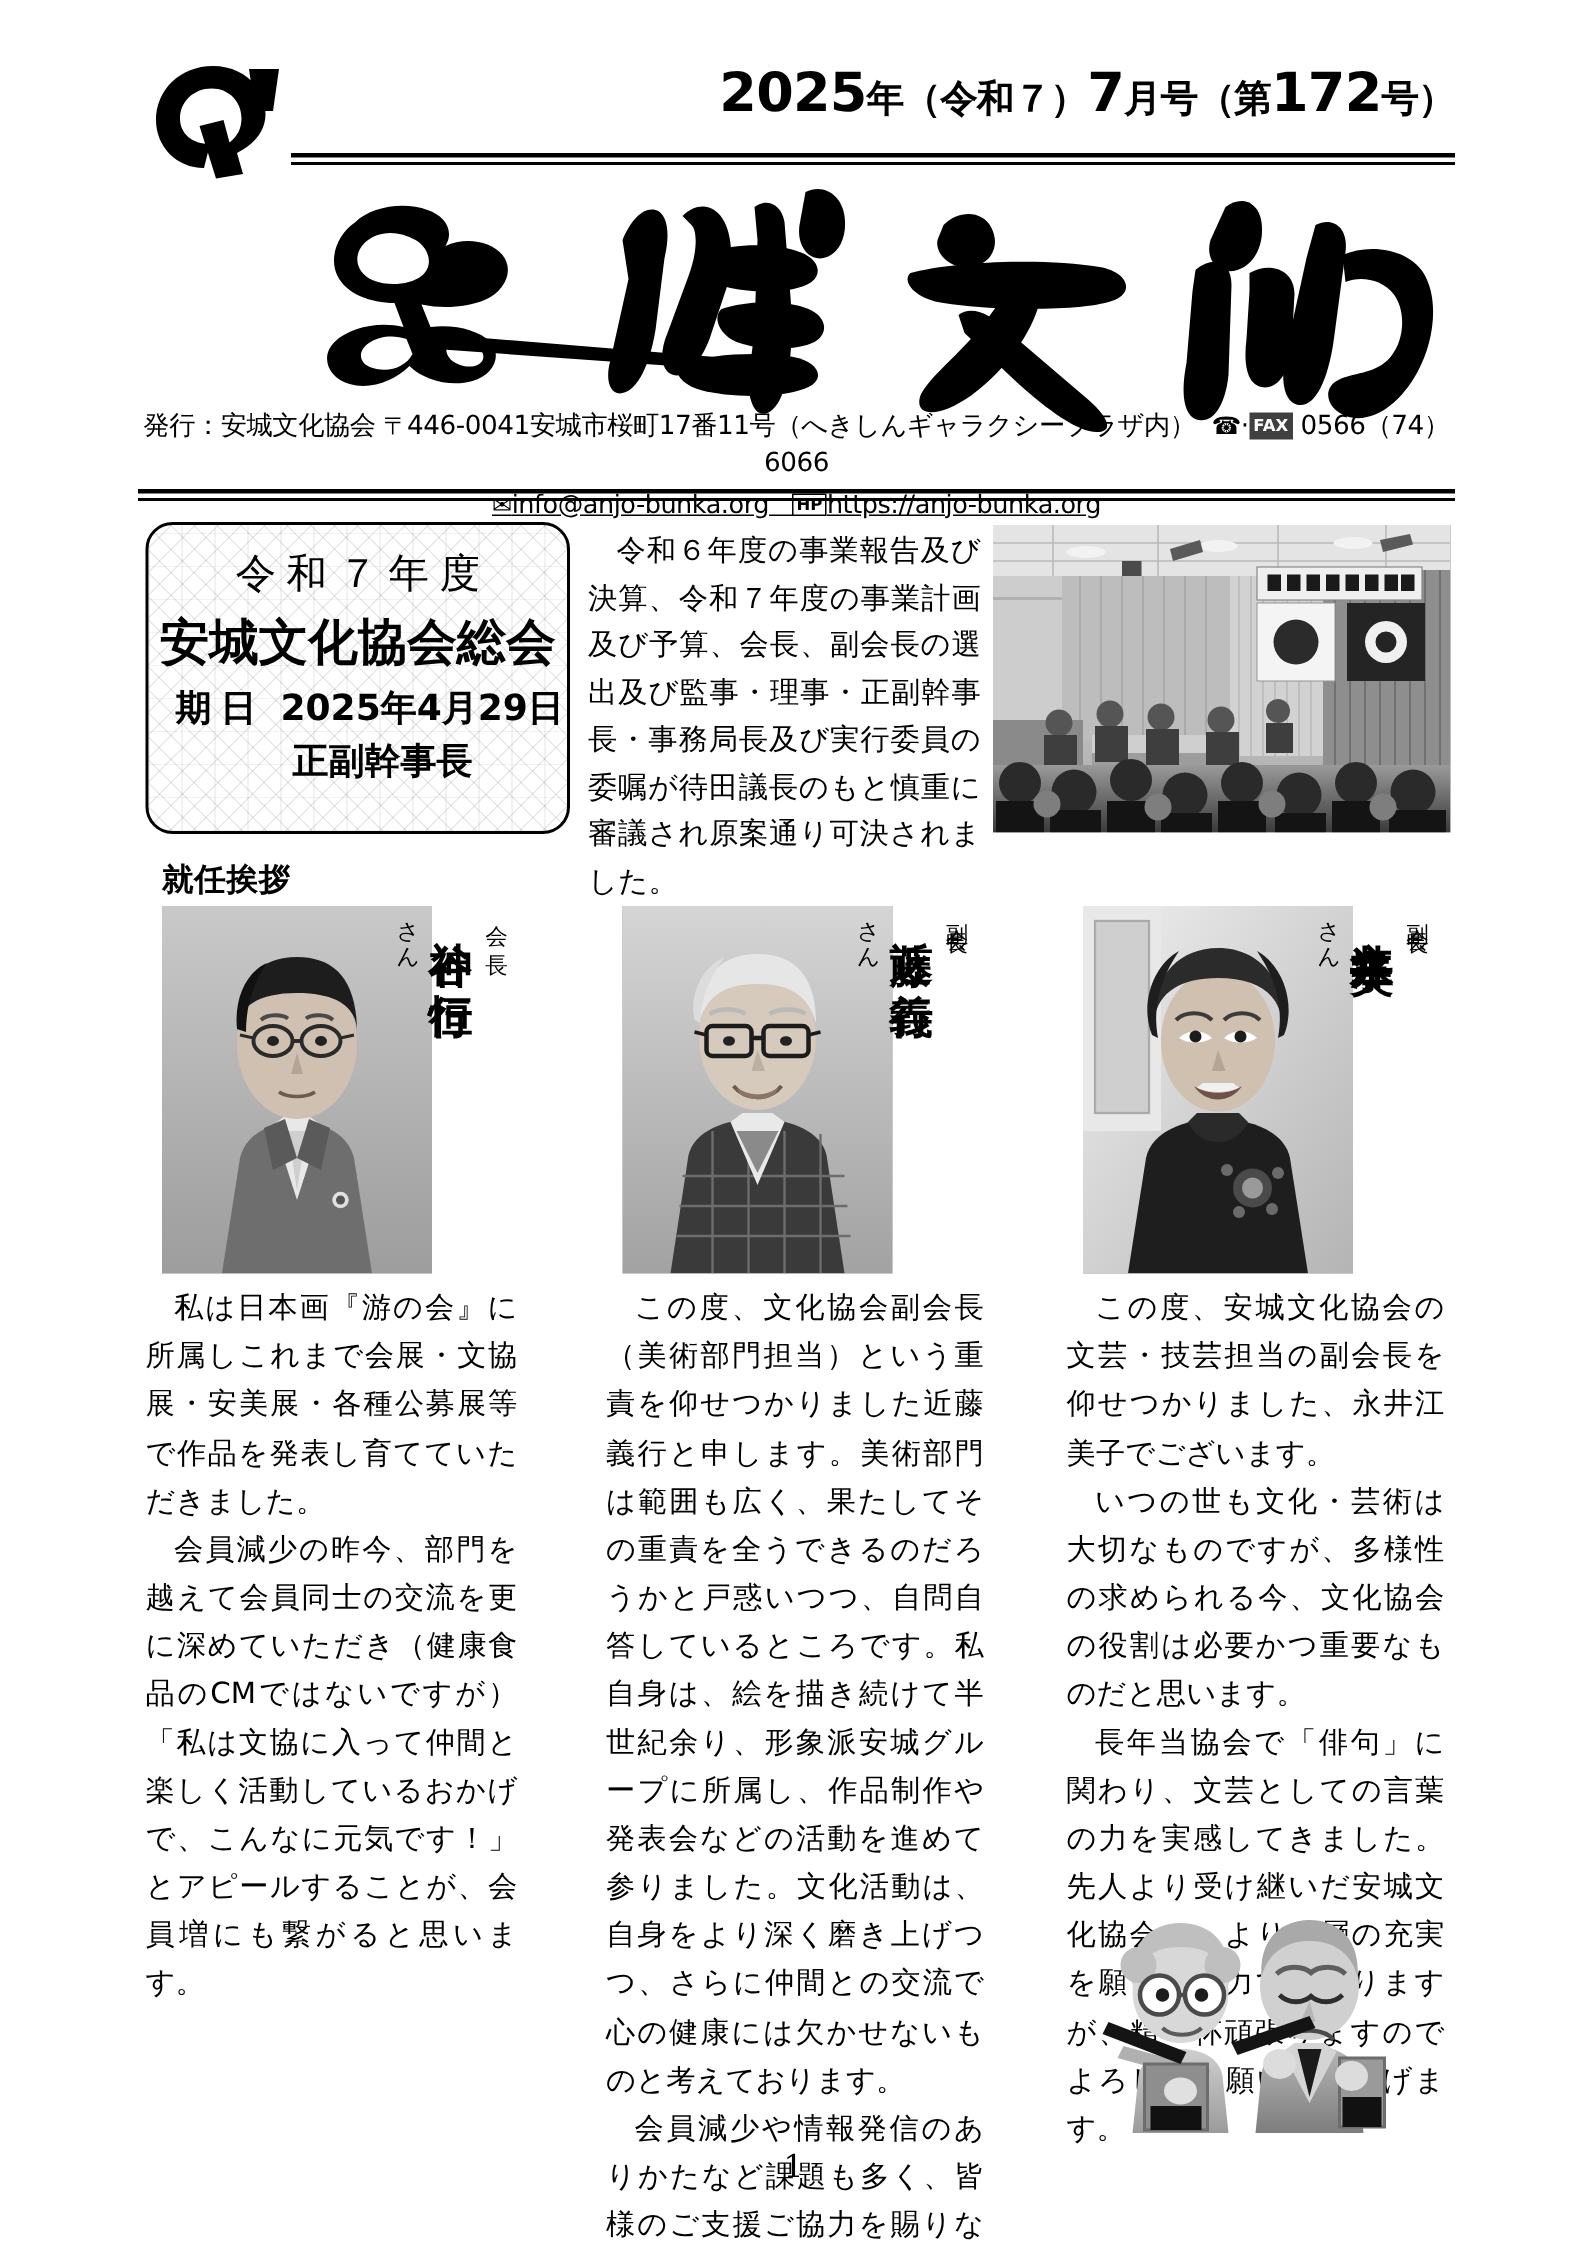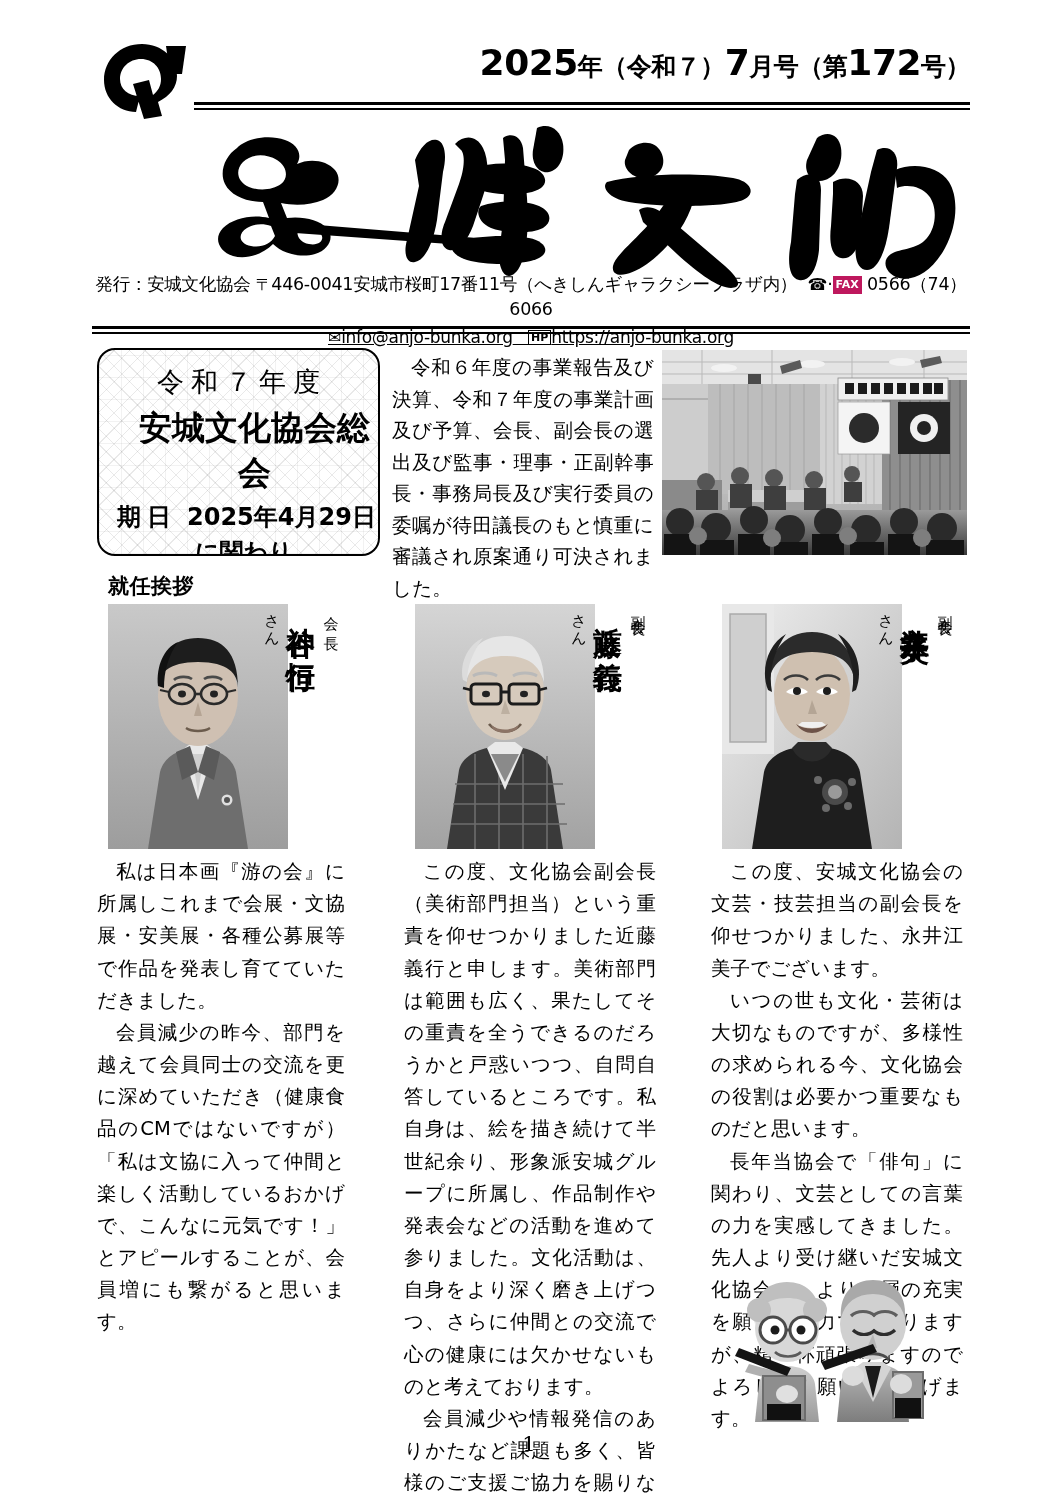--- a/index.html
+++ b/index.html
@@ -67,21 +67,21 @@
     left: 92px; top: 272px;
     width: 878px;
     text-align: center;
     font-size: 17.5px;
     line-height: 1.45;
     letter-spacing: -0.3px;
   }
   .pubinfo .row2 { margin-top: 2px; font-size: 17px; text-decoration: underline; }
   .pubinfo .mini-badge {
     display: inline-block;
-    background: #be185d; color: #fff;
+    background: #404040; color: #fff;
     font-size: 11px;
     padding: 1px 3px;
     vertical-align: 2px;
     letter-spacing: 0;
     font-weight: bold;
   }
   .pubinfo .box-badge {
     display: inline-block;
     border: 1.5px solid #000;
     font-size: 11px;
@@ -127,21 +127,20 @@
     font-size: 27px;
     letter-spacing: 7px;
     font-family: "DejaVu Serif", "Liberation Serif", serif;
     text-indent: 7px;
   }
   .nb-l2 {
     margin-top: 6px;
     font-size: 33px;
     font-weight: bold;
     letter-spacing: 0px;
-    padding-left: 32px;
   }
   .nb-row {
     margin-top: 5px;
     font-size: 24px;
     font-weight: bold;
     text-align: left;
     padding-left: 18px;
     letter-spacing: 0px;
     white-space: nowrap;
   }
@@ -312,21 +311,21 @@
   </div>
   <div class="rule-under-pub"></div>
 
   <div class="notice-box">
     <div class="notice-inner">
       <div class="nb-l1">令和７年度</div>
       <div class="nb-l2">安城文化協会総会</div>
       <div class="nb-row">
         <span class="lbl">期日</span><span class="val">2025年4月29日</span>
       </div>
-      <div class="nb-row indent">に関わり</div>
+      <div class="nb-row indent">正副幹事長</div>
     </div>
   </div>
 
   <div class="lead-text">
     <p>令和６年度の事業報告及び決算、令和７年度の事業計画及び予算、会長、副会長の選出及び監事・理事・正副幹事長・事務局長及び実行委員の委嘱が待田議長のもと慎重に審議され原案通り可決されました。</p>
   </div>
 
   <div class="meeting-photo">
     <svg viewBox="0 0 305 205" width="305" height="205" preserveAspectRatio="none">
       <defs>

